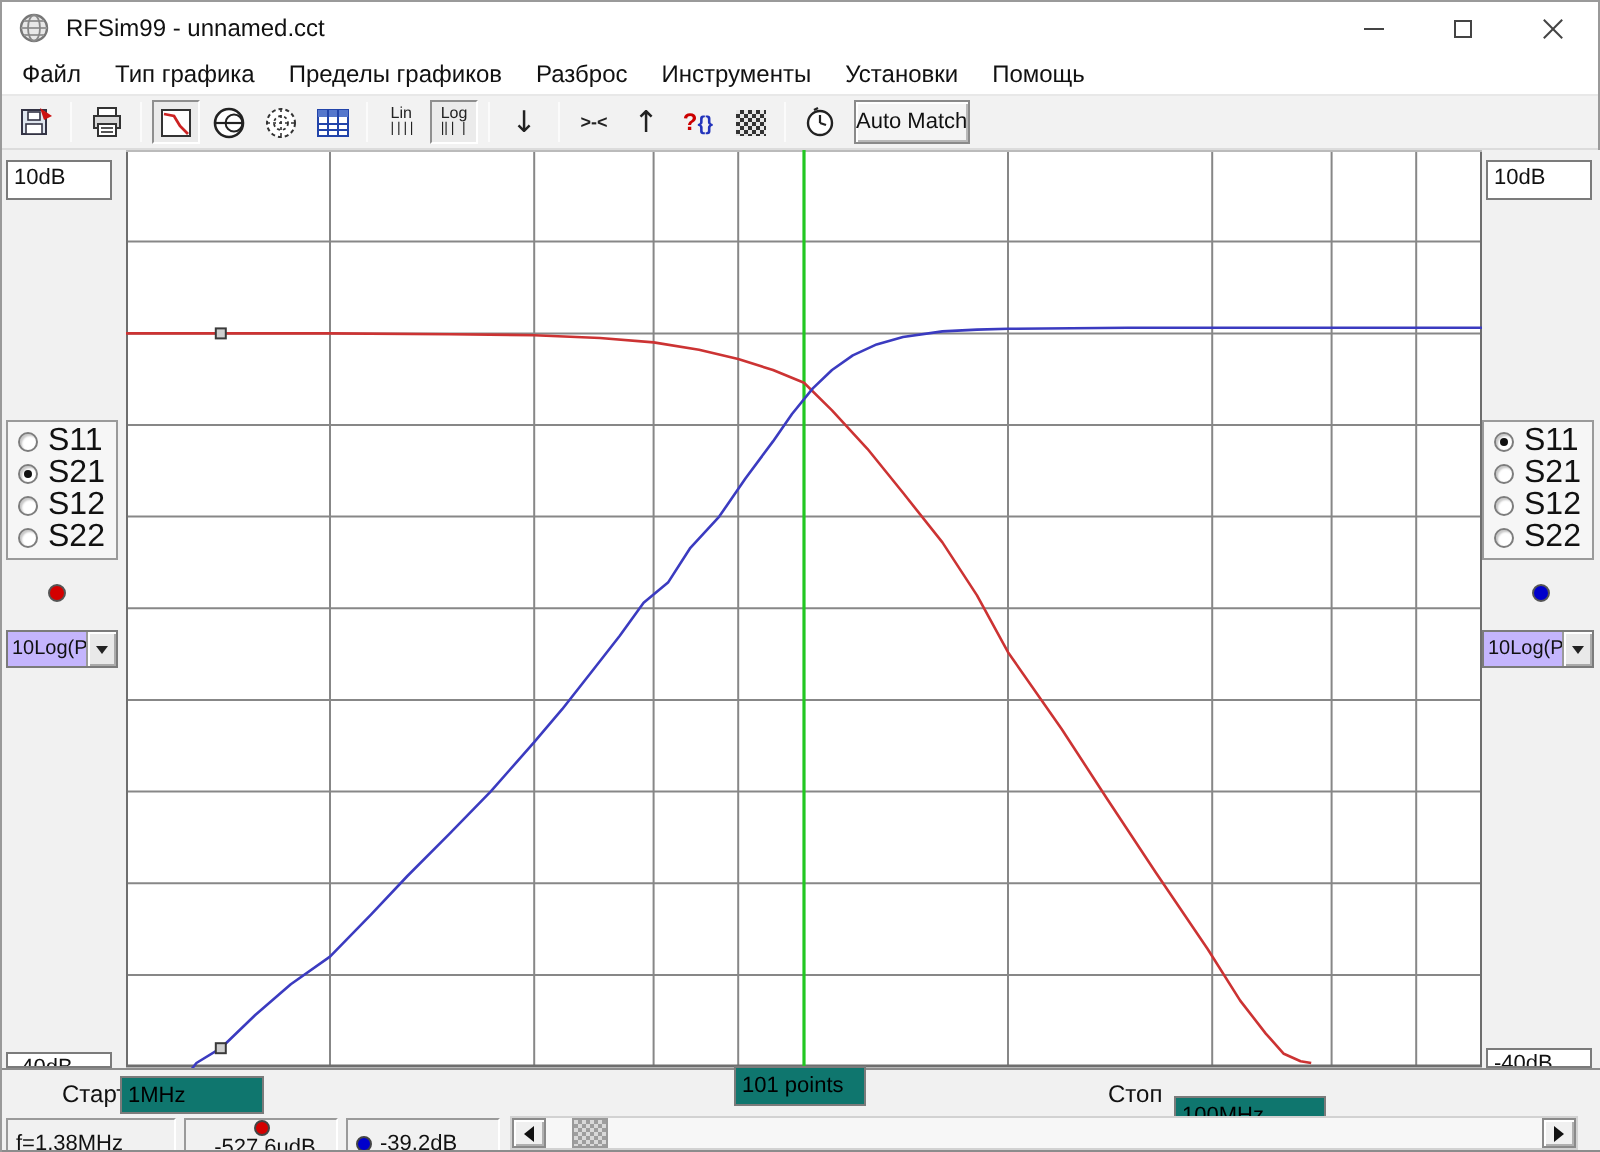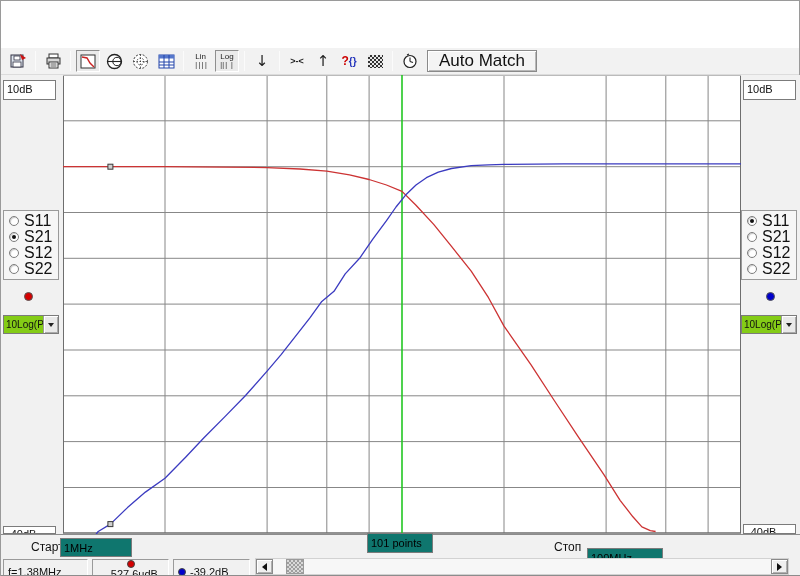--- a/index.html
+++ b/index.html
@@ -29,36 +29,36 @@
   .tbtn { width:24px; height:22px; display:flex; align-items:center; justify-content:center; margin:0 1px; background:transparent; border:1px solid transparent; flex:0 0 auto; }
   .tbtn.pressed { border:1px solid; border-color:#8f8f8f #ffffff #ffffff #8f8f8f; background:#ebebeb; }
   .tsep { width:1px; height:20px; background:#c6c6c6; border-right:1px solid #fbfbfb; margin:0 4px; flex:0 0 auto; }
   .ticon-text { font-size:8px; line-height:8px; text-align:left; color:#222; }
   .ticon-text .ruler { display:block; letter-spacing:0; font-size:7px; }
   .arrow-glyph { font-size:15px; color:#222; font-family:"DejaVu Sans", sans-serif; }
   .squeeze-glyph { font-size:9px; font-weight:bold; color:#222; letter-spacing:0; }
   .query-red { color:#cc0000; font-weight:bold; font-size:12px; }
   .query-blue { color:#2233bb; font-weight:bold; font-size:10px; }
   .dither-pat { width:15px; height:13px; background:repeating-conic-gradient(#333 0% 25%, #e8e8e8 0% 50%) 0 0 / 4px 4px; }
-  .automatch { height:22px; margin-left:4px; padding:0 11px; font-size:17px; background:#f4f4f4; border:1px solid #8a8a8a; box-shadow:inset 1px 1px 0 #fff, inset -1px -1px 0 #b8b8b8; display:flex; align-items:center; }
+  .automatch { height:22px; margin-left:4px; padding:0 0; font-size:11px; background:#f4f4f4; border:1px solid #8a8a8a; box-shadow:inset 1px 1px 0 #fff, inset -1px -1px 0 #b8b8b8; display:flex; align-items:center; }
 
   
   .workspace { position:absolute; left:0; top:74px; width:800px; height:459px; background:#f1f1f1; }
   .chart-holder { position:absolute; left:62px; top:0; width:678px; height:459px; background:#fff; }
   svg.chart { display:block; }
 
   
   .scalebox { position:absolute; width:53px; height:20px; background:#fff; border:1px solid #7b7b7b; font-size:11px; padding:2px 0 0 3px; }
   .tracegroup { position:absolute; width:56px; height:70px; background:#f6f6f6; border:1px solid #9a9a9a; padding:2px 0 0 5px; }
   .radio-row { display:flex; align-items:center; height:16px; }
   .rb { width:10px; height:10px; border-radius:50%; background:#fff; border:1px solid #7d7d7d; box-shadow:inset 1px 1px 1px #c9c9c9; margin-right:5px; position:relative; flex:0 0 auto; }
   .rb.on:after { content:""; position:absolute; left:2px; top:2px; width:4px; height:4px; border-radius:50%; background:#111; }
   .radio-row span.lbl { font-size:16px; }
   .trace-dot { position:absolute; width:9px; height:9px; border-radius:50%; border:1px solid #555; }
-  .combo { position:absolute; width:56px; height:19px; background:#84cc16; border:1px solid #7b7b7b; display:flex; }
+  .combo { position:absolute; width:56px; height:19px; background:#c4b5fd; border:1px solid #7b7b7b; display:flex; }
   .combo .val { flex:1; font-size:10px; padding:3px 0 0 2px; white-space:nowrap; overflow:hidden; }
   .combo .drop { width:15px; background:#e9e9e9; border-left:1px solid #9a9a9a; box-shadow:inset 1px 1px 0 #fff, inset -1px -1px 0 #aaa; display:flex; align-items:center; justify-content:center; }
   .combo .drop i { width:0; height:0; border:3px solid transparent; border-top:4px solid #222; margin-top:3px; }
   .sliver { position:absolute; background:#fff; border:1px solid #7b7b7b; overflow:hidden; font-size:11px; padding-left:3px; }
 
   
   .sweeprow { position:absolute; left:0; top:533px; width:800px; height:24px; background:#f1f1f1; border-top:1px solid #8c8c8c; }
   .sweeprow .flabel { position:absolute; top:5px; font-size:12px; }
   .fieldbox { position:absolute; height:19px; background:#0f766e; border:1px solid #7b7b7b; font-size:11px; font-family:"Liberation Sans",sans-serif; padding:0 3px; }
   input.fieldbox { outline:none; }
@@ -72,21 +72,49 @@
   .tri-left { width:0; height:0; border:4px solid transparent; border-right:5px solid #111; margin-left:-4px; }
   .tri-right { width:0; height:0; border:4px solid transparent; border-left:5px solid #111; margin-right:-4px; }
   .sthumb { position:absolute; left:30px; top:0; width:18px; height:15px; border:1px solid #9a9a9a; background:repeating-conic-gradient(#9e9e9e 0% 25%, #d9d9d9 0% 50%) 0 0 / 4px 4px; }
   .bottomedge { position:absolute; left:0; top:574px; width:800px; height:2px; background:#8c8c8c; }
 </style>
 </head>
 <body>
 
 <div id="window">
 
-
+  <div class="titlebar">
+    <svg class="app-icon" viewBox="0 0 16 16">
+      <circle cx="8" cy="8" r="6.5" fill="#e8e8e8" stroke="#777" stroke-width="1.2"></circle>
+      <path d="M1.5 8 H14.5 M3 4.5 H13 M3 11.5 H13" stroke="#999" stroke-width="0.9" fill="none"></path>
+      <ellipse cx="8" cy="8" rx="3" ry="6.5" fill="none" stroke="#888" stroke-width="0.9"></ellipse>
+    </svg>
+    <span class="title">RFSim99 - unnamed.cct</span>
+    <div class="win-controls">
+      <div class="win-btn">
+          <span class="glyph-min"></span>
+        </div>
+      <div class="win-btn">
+          <span class="glyph-max"></span>
+        </div>
+      <div class="win-btn">
+          <span class="glyph-close"></span>
+        </div>
+    </div>
+  </div>
+
+  <div class="menubar">
+    <span>Файл</span>
+    <span>Тип графика</span>
+    <span>Пределы графиков</span>
+    <span>Разброс</span>
+    <span>Инструменты</span>
+    <span>Установки</span>
+    <span>Помощь</span>
+  </div>
 
   <div class="toolbar">
     <div class="tbtn">
       <svg width="17" height="16" viewBox="0 0 17 16">
         <rect x="1" y="2" width="12" height="12" fill="#dfe6ef" stroke="#334" stroke-width="1"></rect>
         <rect x="3" y="9" width="8" height="5" fill="#fff" stroke="#334" stroke-width="0.8"></rect>
         <rect x="4" y="3" width="6" height="4" fill="#fff" stroke="#334" stroke-width="0.8"></rect>
         <path d="M10 1 L16 5 L12 7 Z" fill="#cc1111"></path>
       </svg>
     </div>

